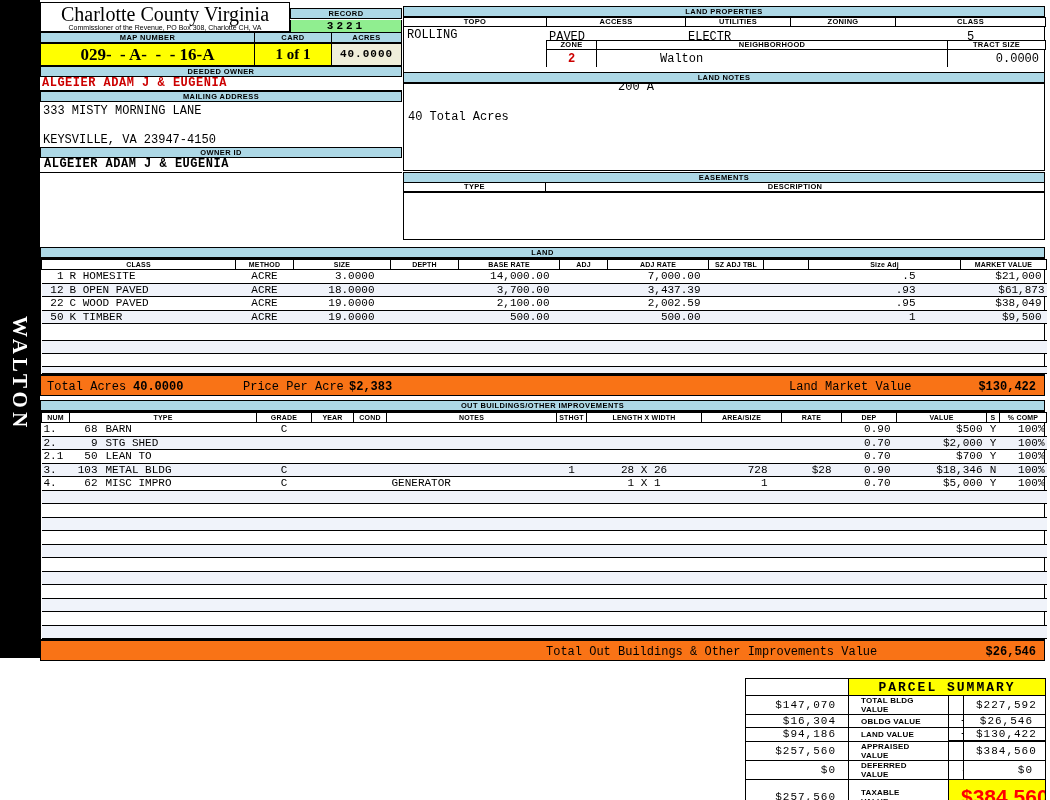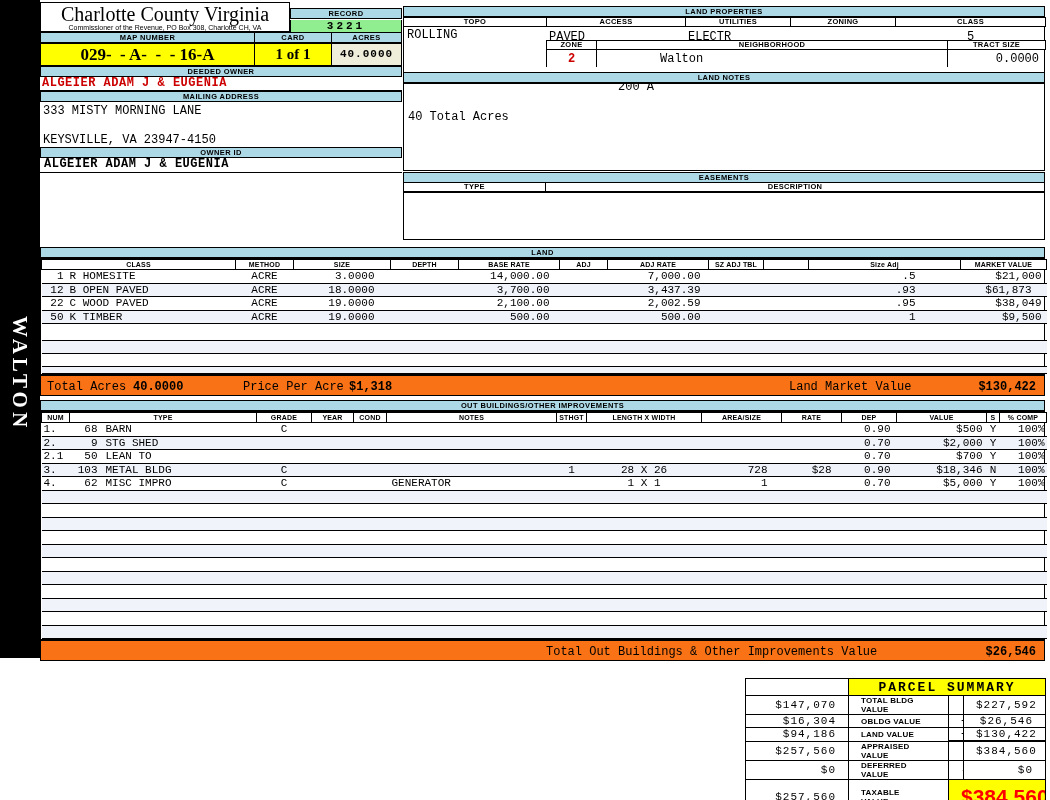--- a/index.html
+++ b/index.html
@@ -202,21 +202,21 @@
           <td><span class="lnum">12</span><span>B OPEN PAVED</span></td>
           <td class="ct">ACRE</td>
           <td class="rt" style="padding-right:16px;">18.0000</td>
           <td></td>
           <td class="rt" style="padding-right:10px;">3,700.00</td>
           <td></td>
           <td class="rt" style="padding-right:8px;">3,437.39</td>
           <td></td>
           <td></td>
           <td class="rt" style="padding-right:45px;">.93</td>
-          <td class="rt" style="padding-right:15px;">$61,873</td>
+          <td class="rt" style="padding-right:2px;">$61,873</td>
         </tr>
         <tr>
           <td><span class="lnum">22</span><span>C WOOD PAVED</span></td>
           <td class="ct">ACRE</td>
           <td class="rt" style="padding-right:16px;">19.0000</td>
           <td></td>
           <td class="rt" style="padding-right:10px;">2,100.00</td>
           <td></td>
           <td class="rt" style="padding-right:8px;">2,002.59</td>
           <td></td>
@@ -248,21 +248,21 @@
           </tr>
         <tr class="alt">
             <td colspan="11" style="height:7px;"></td>
           </tr>
       </tbody>
     </table>
     <div class="total-row">
       <span style="left:6px;">Total Acres</span>
       <span style="left:92px;" class="b">40.0000</span>
       <span style="left:202px;">Price Per Acre</span>
-      <span style="left:308px;" class="b">$1,318</span>
+      <span style="left:308px;" class="b">$2,383</span>
       <span style="left:748px;">Land Market Value</span>
       <span style="right:8px;" class="b">$130,422</span>
     </div>
   </div>
 
   <div class="band" style="left:40px;top:400px;width:1005px;">OUT BUILDINGS/OTHER IMPROVEMENTS</div>
   <div class="tbl-box" style="left:40px;top:411px;width:1005px;">
     <table class="grid">
       <colgroup>
         <col style="width:28px">

